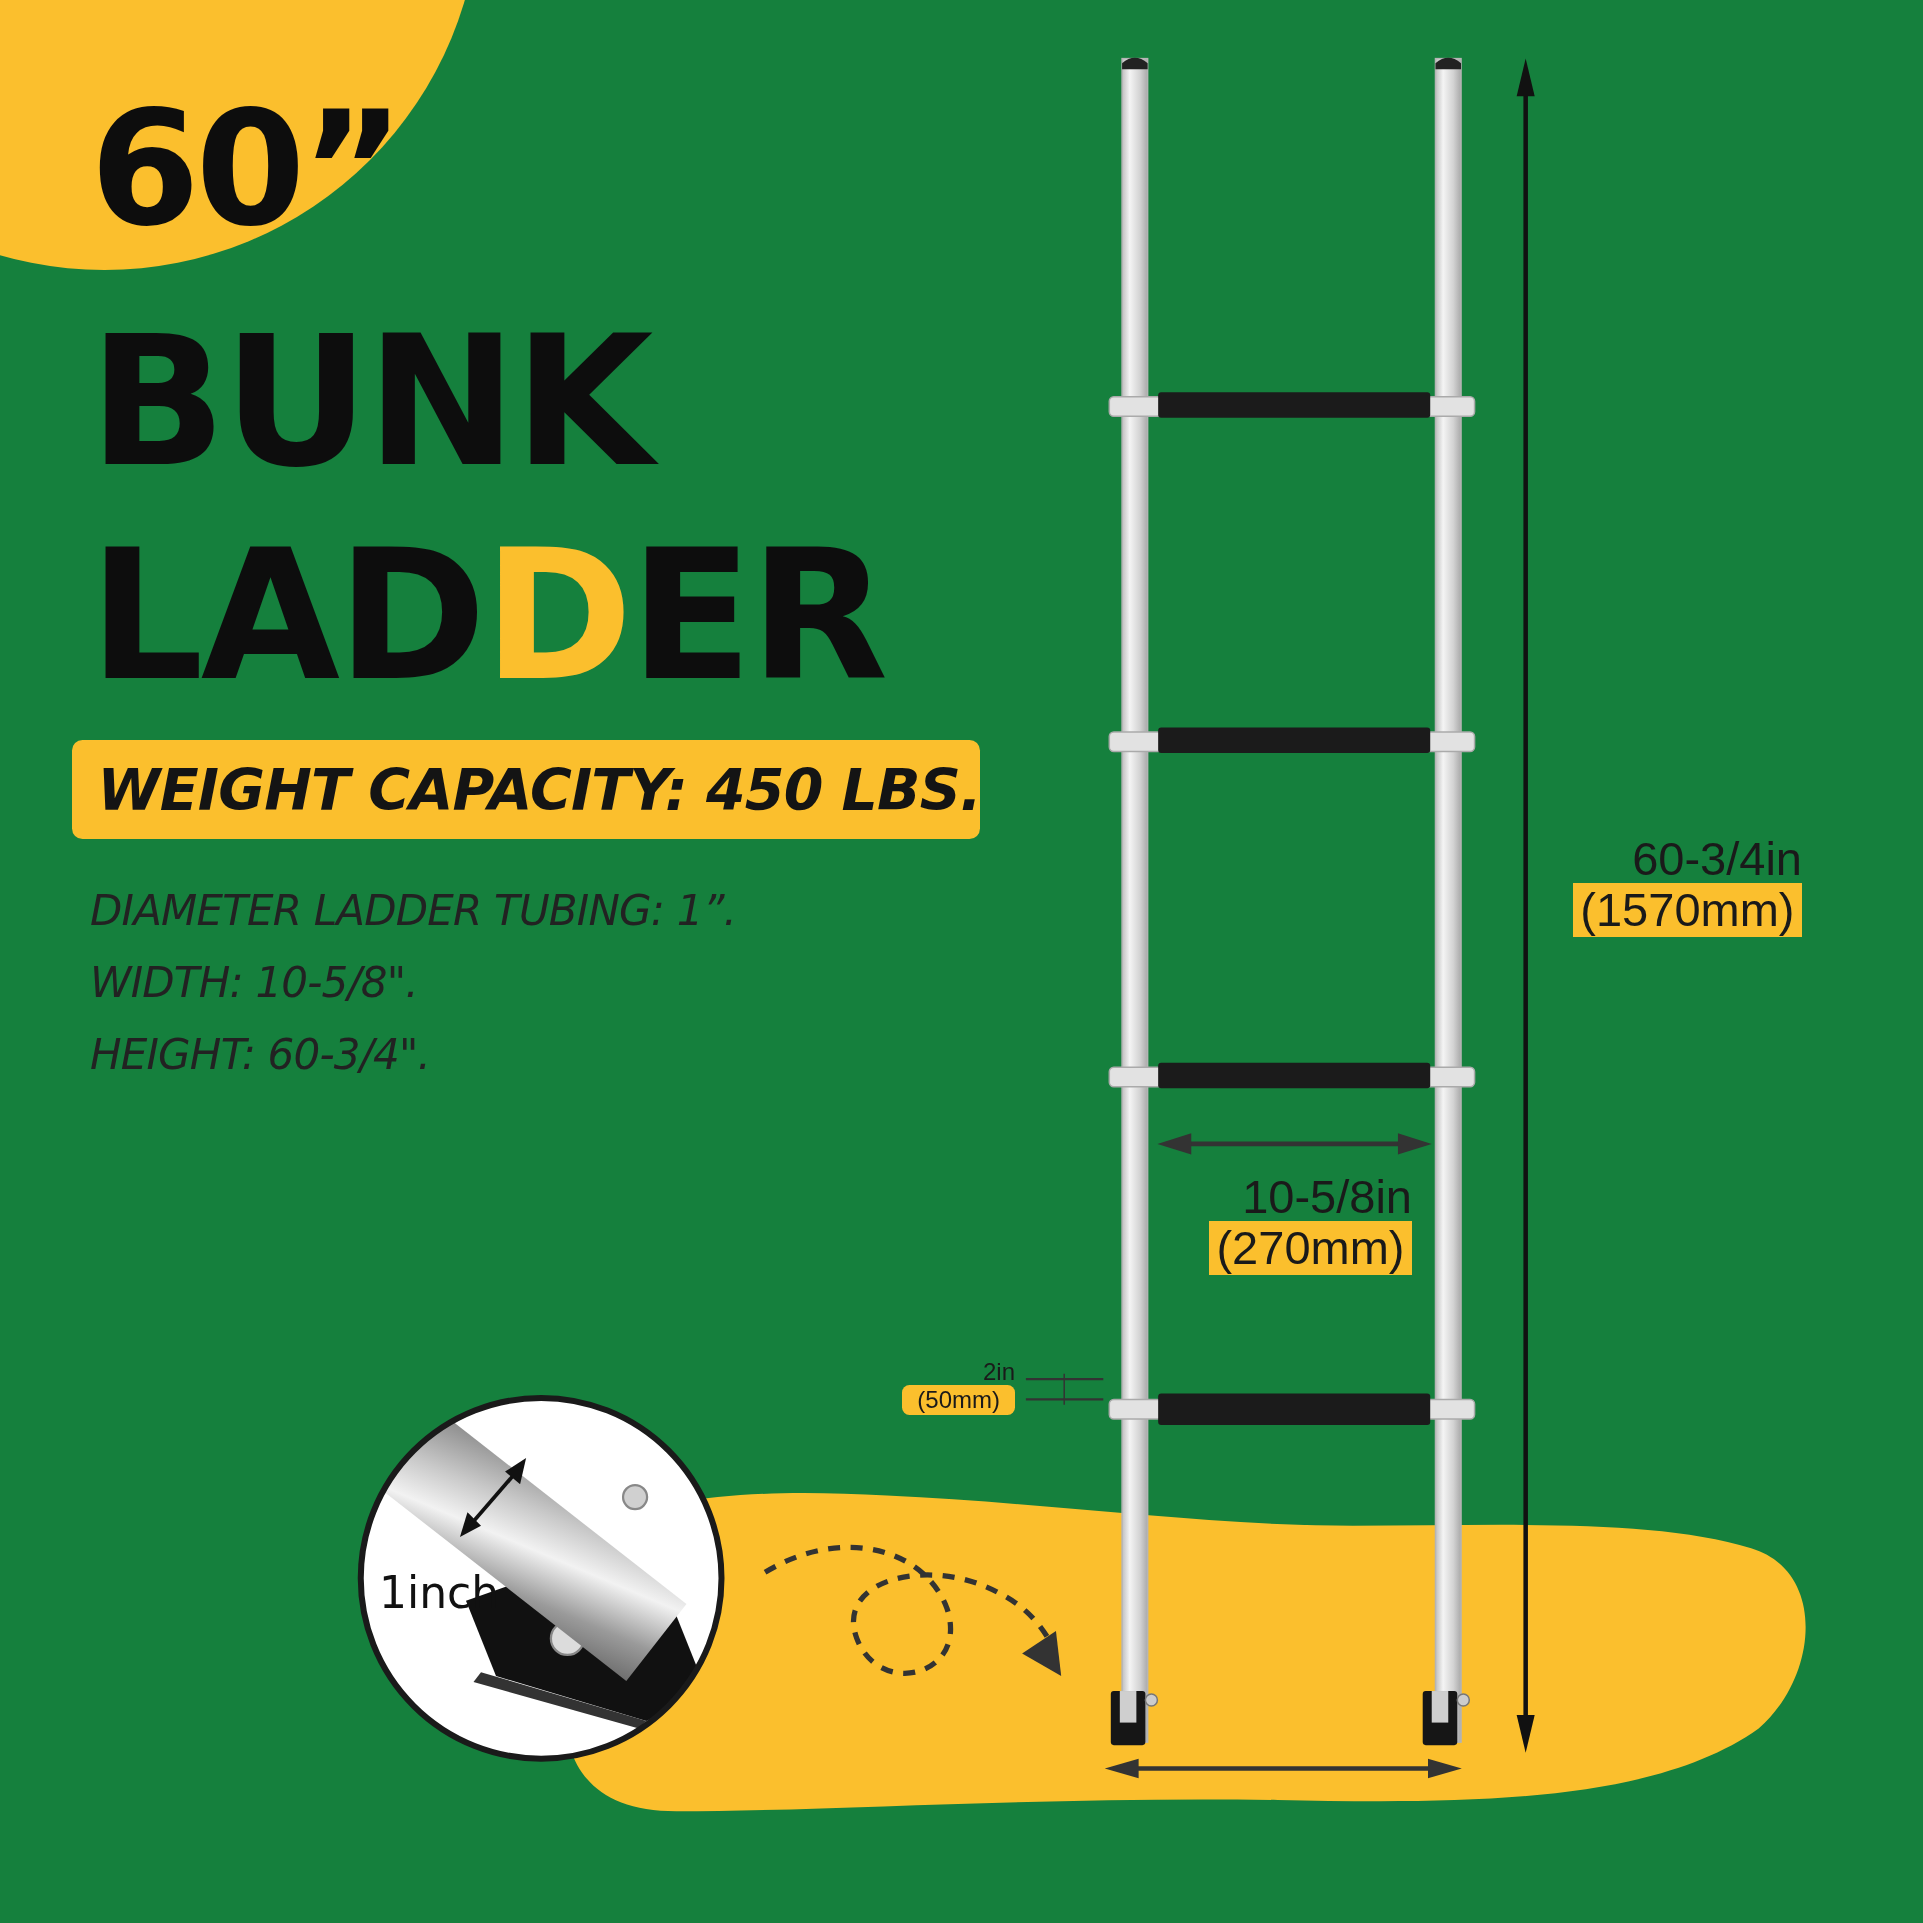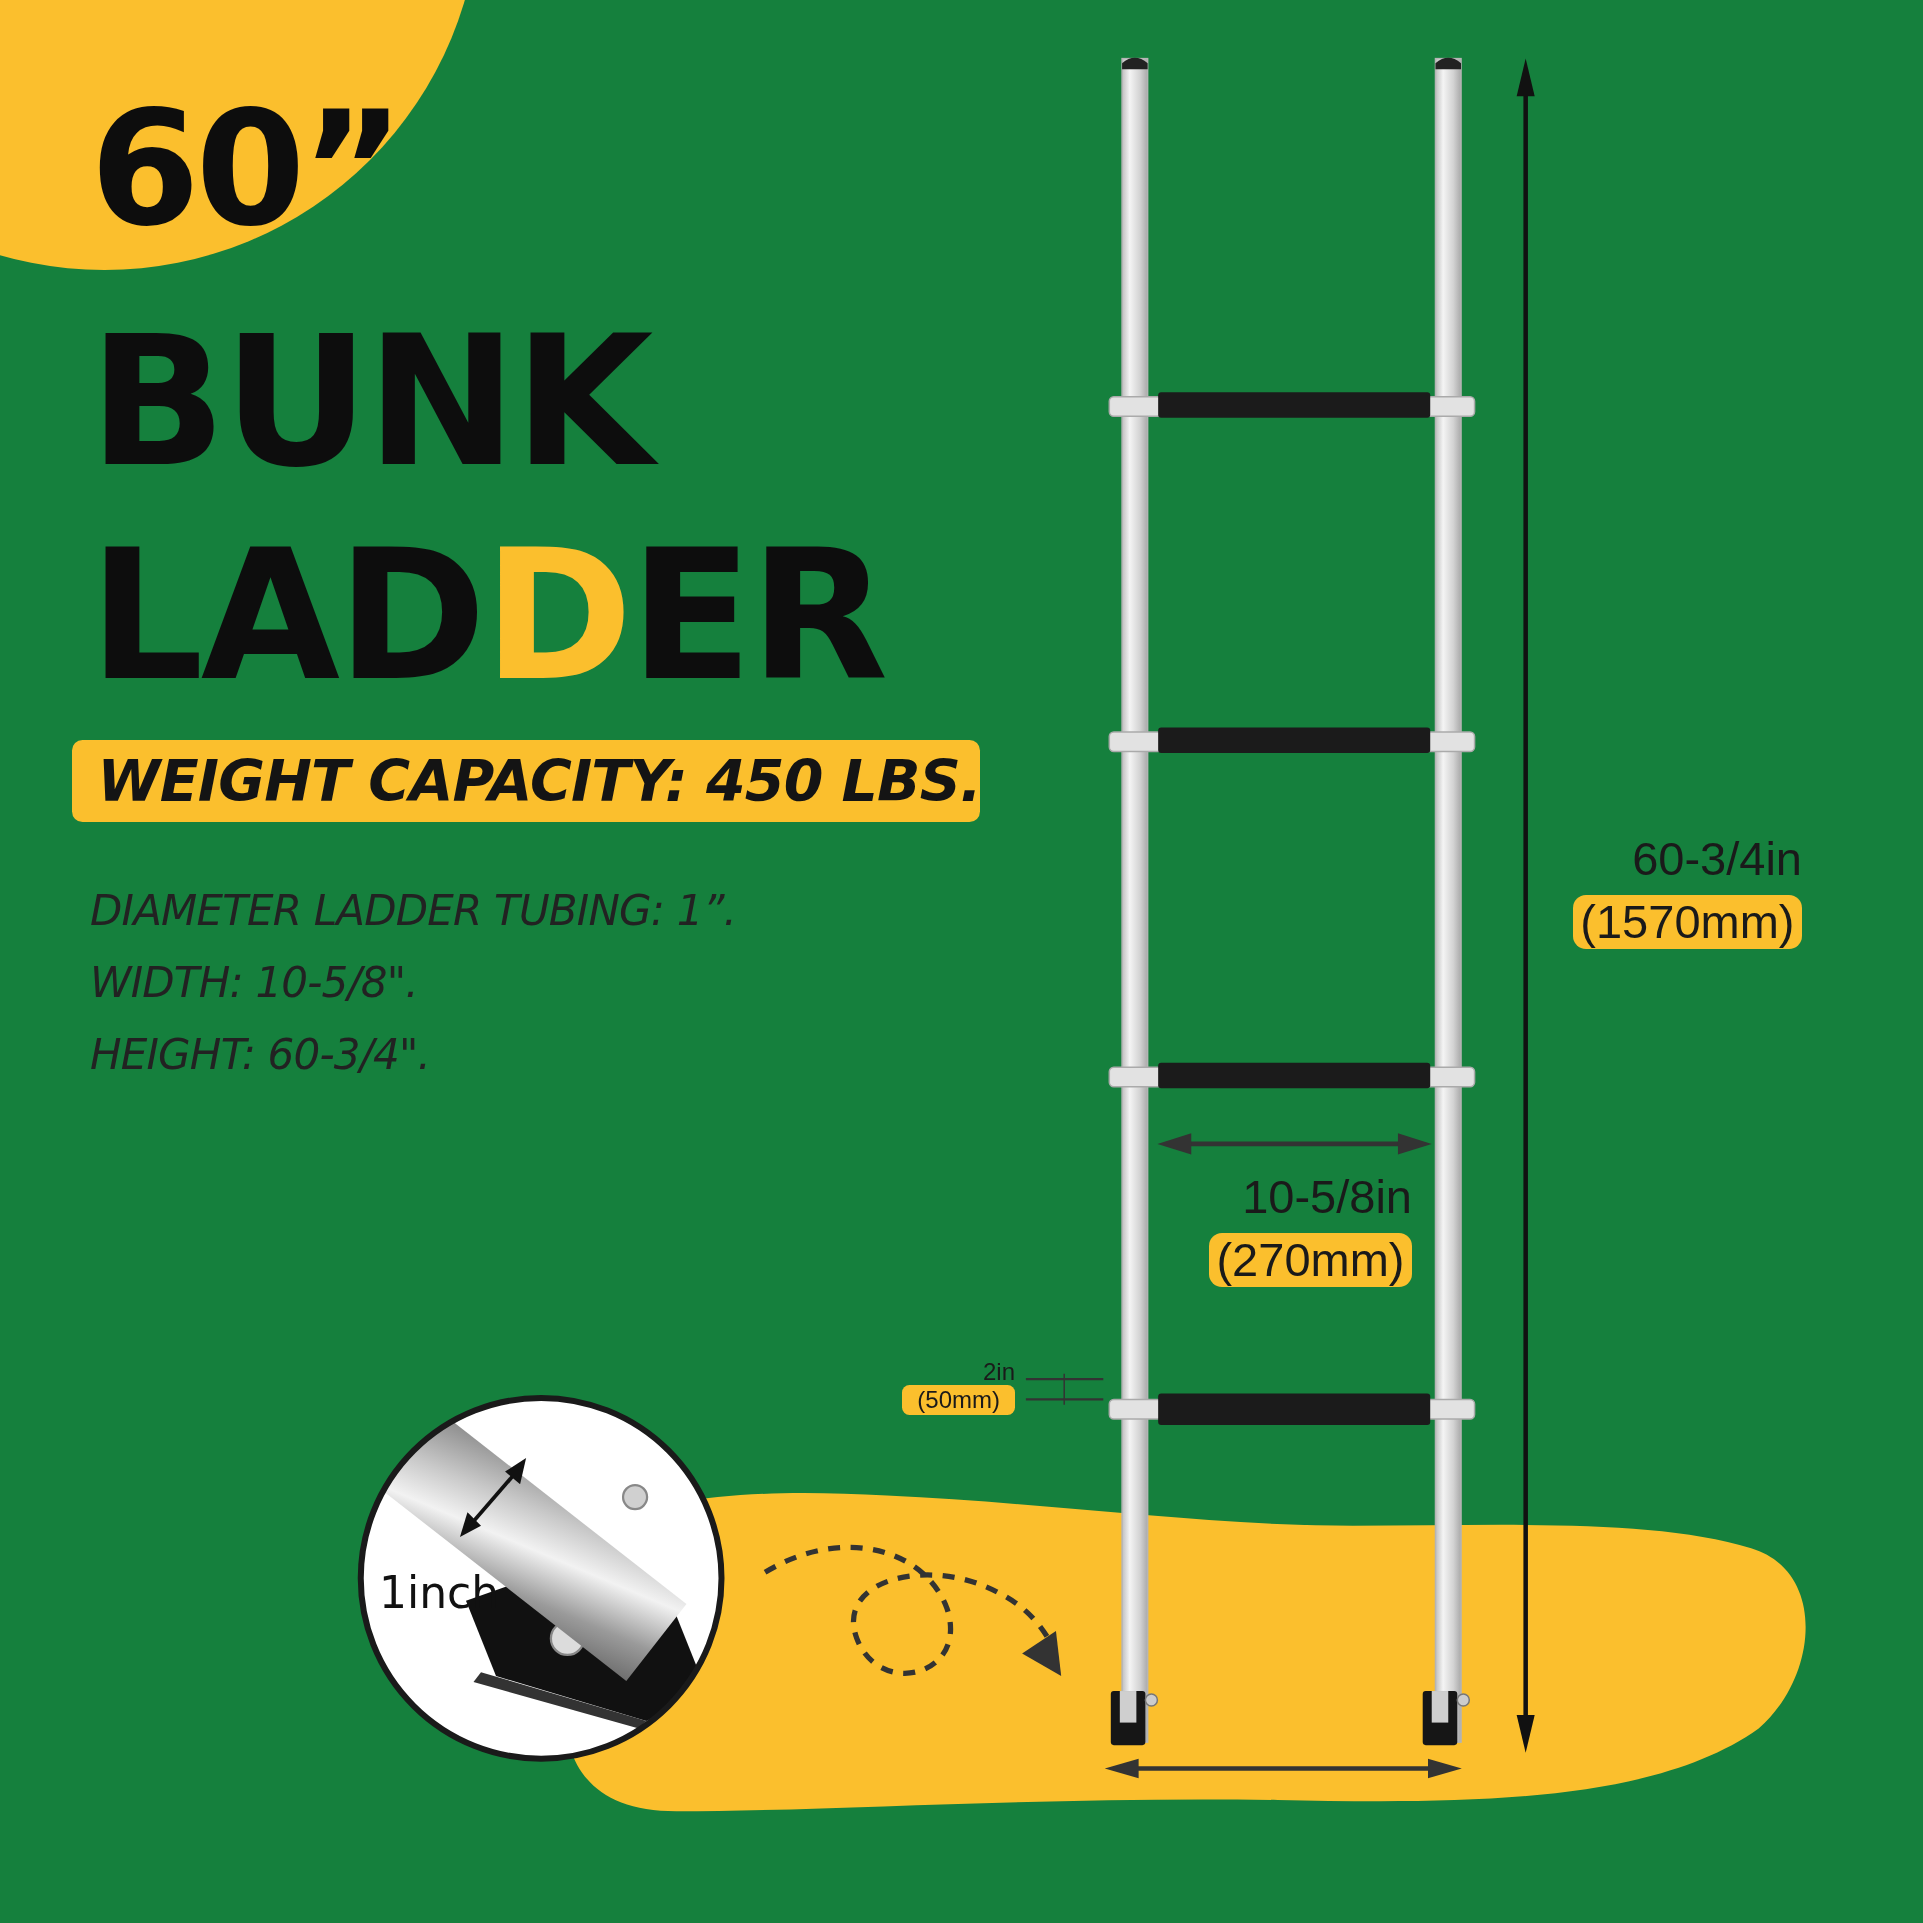--- a/index.html
+++ b/index.html
@@ -17,37 +17,37 @@
     font-size:158px; letter-spacing:-4.5px; line-height:1; color:#0d0d0d;
   }
   .title-line {
     font-family:"DejaVu Sans",sans-serif; font-weight:bold; font-size:180px;
     letter-spacing:-3px; line-height:1; color:#0d0d0d;
   }
   .title-bunk { left:89px; top:312px; }
   .title-ladder { left:89px; top:526px; }
   .accent-letter { color:var(--accent); }
   .capacity-badge {
-    left:72px; top:740px; width:908px; height:82px; border-radius:10.5px;
+    left:72px; top:740px; width:908px; height:99px; border-radius:10.5px;
     background:var(--accent); display:flex; align-items:center;
   }
   .capacity-text {
     margin-left:25.6px; font-family:"DejaVu Sans",sans-serif; font-weight:bold; font-style:italic;
     font-size:57px; letter-spacing:-0.8px; color:#141414; white-space:nowrap;
   }
   .specs { left:90px; top:875px; }
   .spec-line {
     font-family:"DejaVu Sans",sans-serif; font-style:italic; font-size:42px; color:#222;
     height:72px; line-height:72px; white-space:nowrap; letter-spacing:-0.8px;
   }
   .dim-label { text-align:right; color:#1a1a1a; font-family:Liberation Sans, sans-serif; }
   .dim-in { font-size:47px; line-height:1.05; }
   .dim-mm {
-    display:inline-block; background:var(--accent); border-radius:13px;
-    font-size:47px; line-height:1.15; padding:0 7.5px;margin-top:12px;
+    display:inline-block; background:var(--accent); border-radius:0;
+    font-size:47px; line-height:1.15; padding:0 7.5px;
   }
   .small-in { font-size:24px; line-height:1.1; }
   .small-mm {
     display:inline-block; background:var(--accent); border-radius:7.5px;
     font-size:24px; line-height:1.25; padding:0 15px;
   }
   .inset-label { font-family:"DejaVu Sans",sans-serif; font-size:44px; color:#111;text-align:right; }
   svg { position:absolute; left:0; top:0; }
 </style>
 </head>

